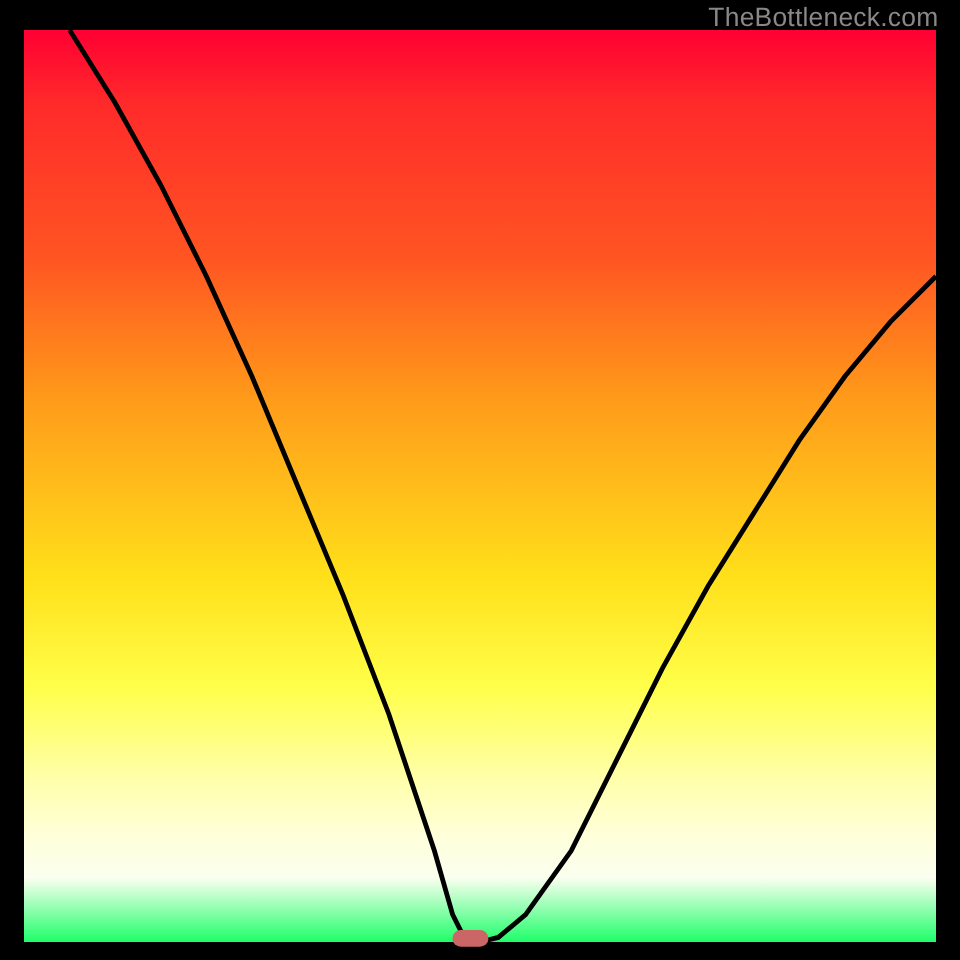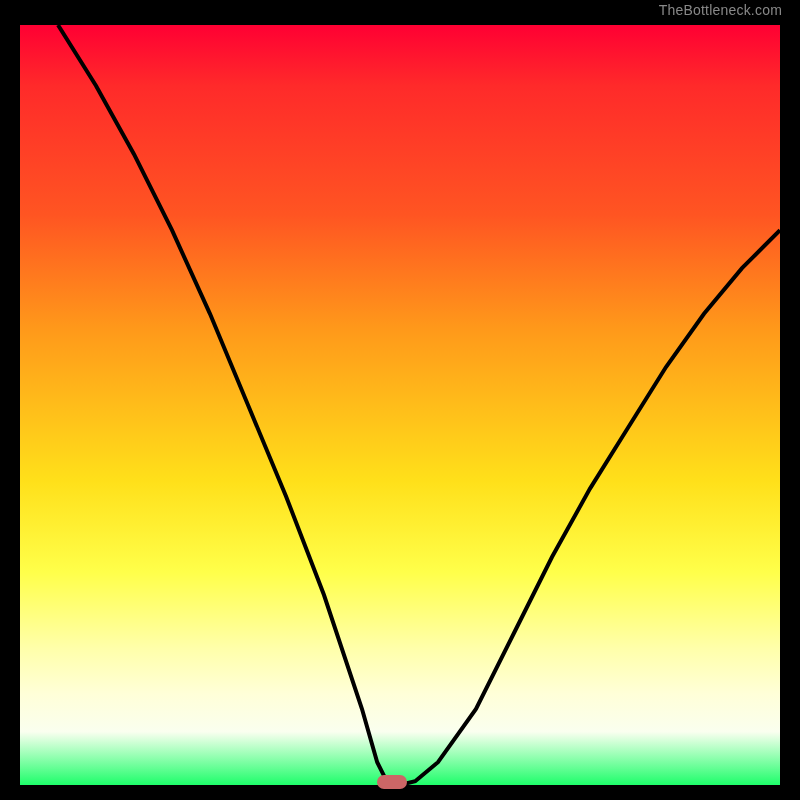--- a/index.html
+++ b/index.html
@@ -40,21 +40,21 @@
     width: 30px;
     height: 14px;
     border-radius: 7px;
     background: #cc6666;
   }
   .watermark {
     position: absolute;
     top: 2px;
     right: 18px;
     color: #888;
-    font-size: 14px;
+    font-size: 22px;
     font-weight: 500;
     letter-spacing: 0.2px;
   }
   svg.curve {
     position: absolute;
     left: 0;
     top: 0;
     width: 760px;
     height: 760px;
     pointer-events: none;

